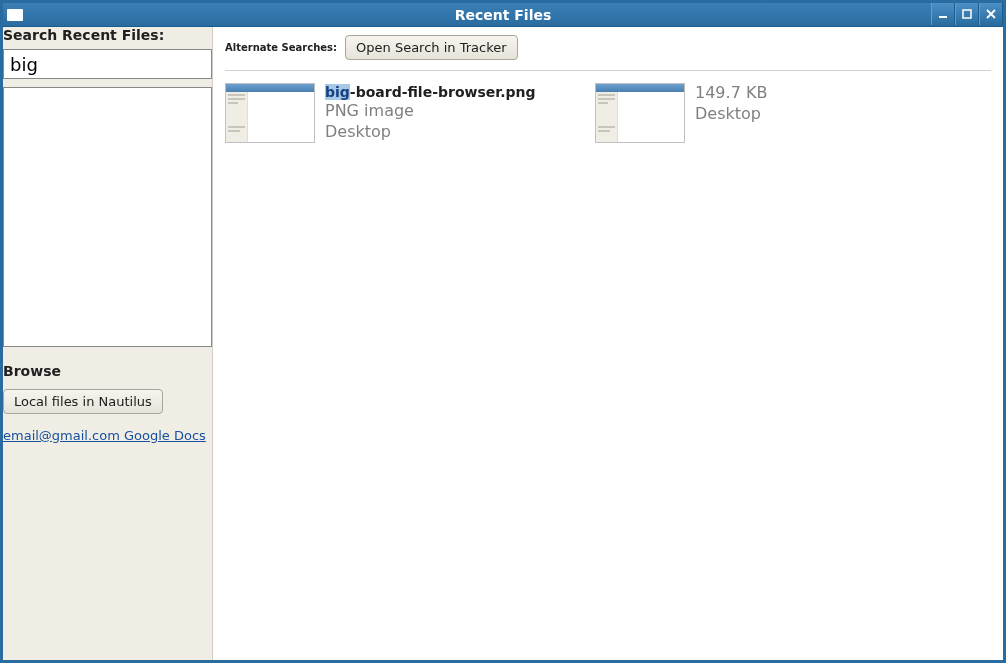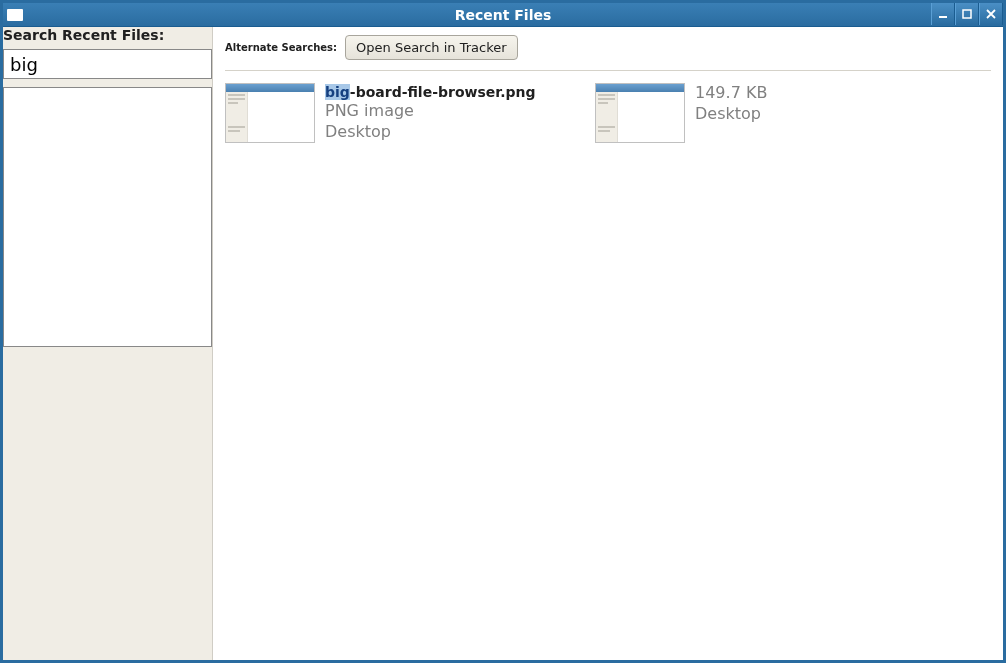--- a/index.html
+++ b/index.html
@@ -249,20 +249,25 @@
   </div>
 
   <div class="content">
     <div class="sidebar">
       <div class="sidebar-label">Search Recent Files:</div>
       <div style="position:relative;">
         <input class="search-input" type="text" value="big" style="">
       </div>
       <div class="results-box"></div>
 
+      <div class="browse-section">
+        <div class="browse-label">Browse</div>
+        <button class="gtk-button">Local files in Nautilus</button>
+        <a class="link">email@gmail.com Google Docs</a>
+      </div>
     </div>
 
     <div class="main">
       <div class="alt-search-row">
         <span class="alt-search-label">Alternate Searches:</span>
         <button class="gtk-button">Open Search in Tracker</button>
       </div>
       <hr class="divider">
 
       <div class="file-grid">

